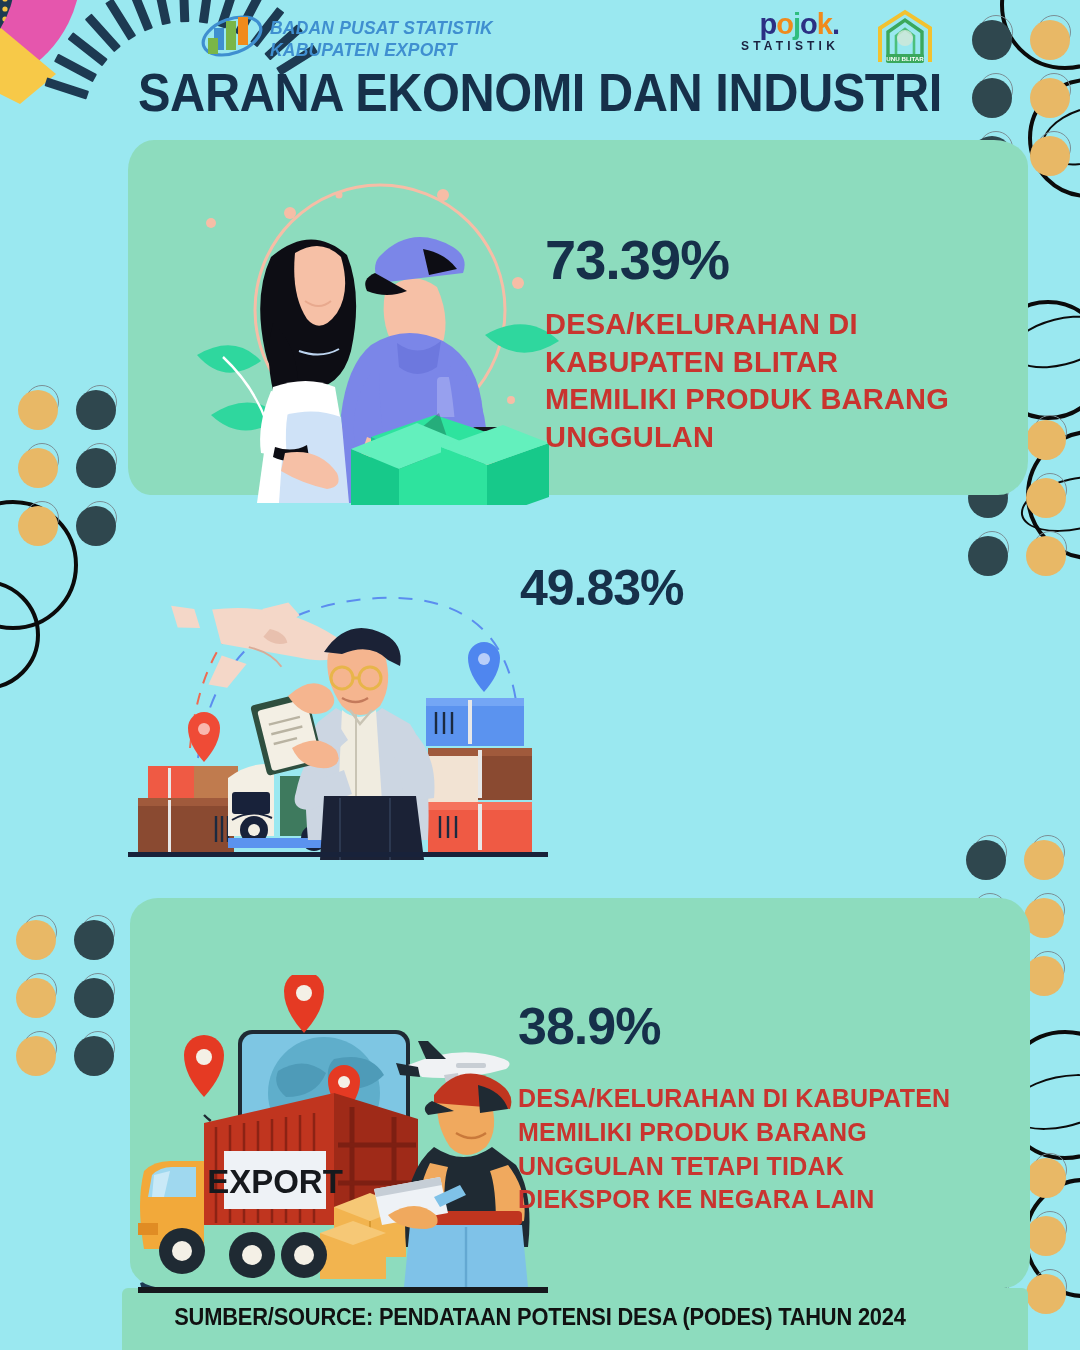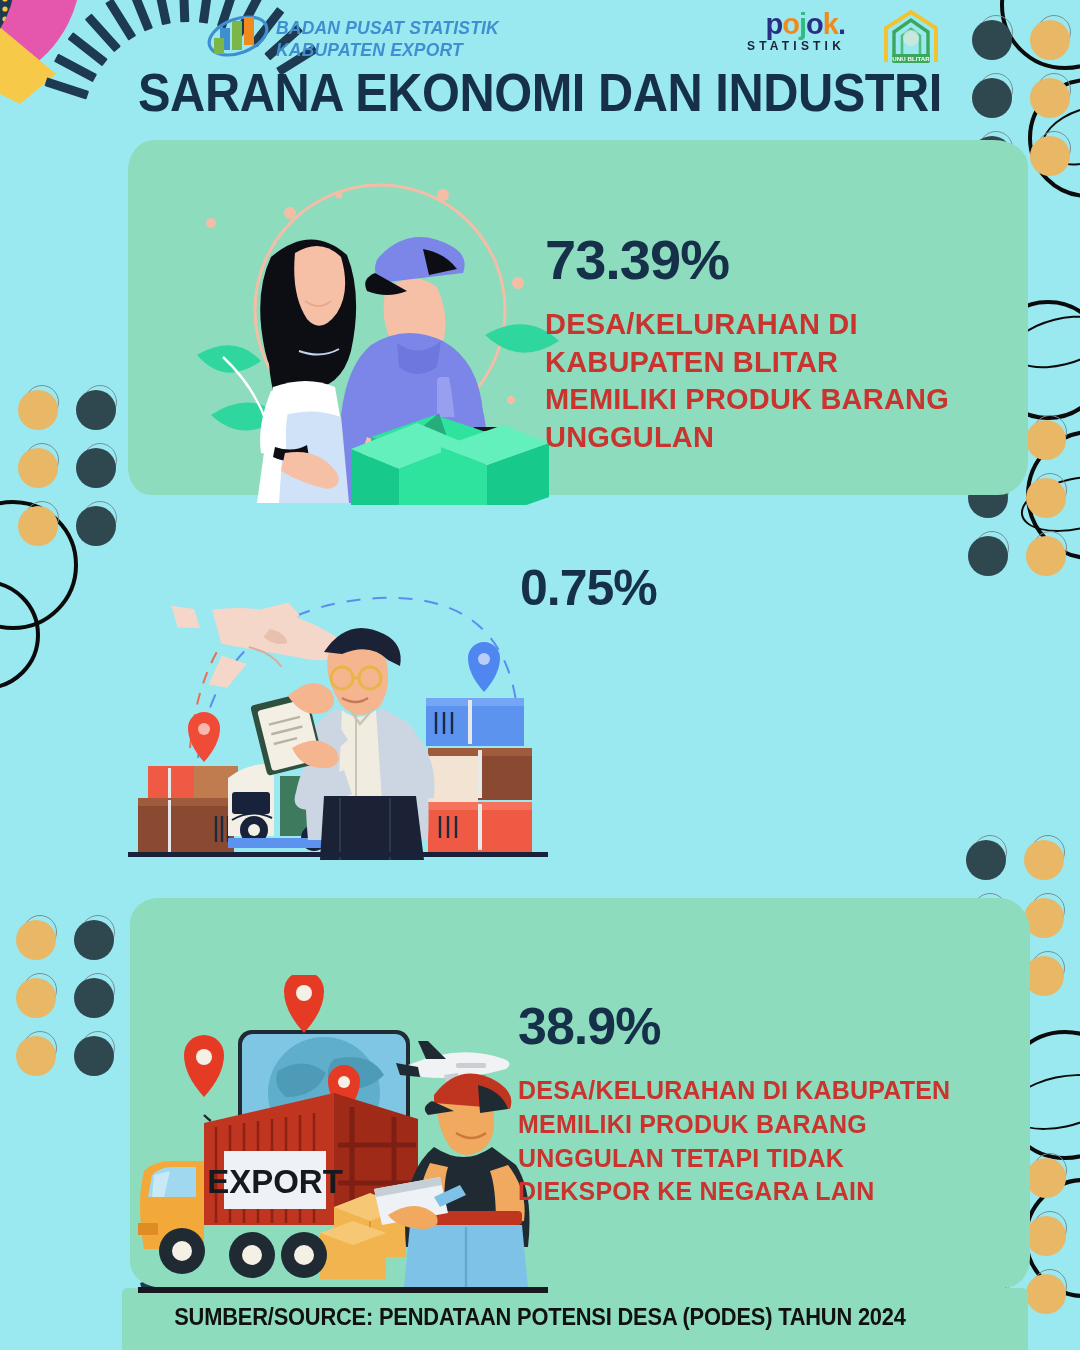--- a/index.html
+++ b/index.html
@@ -26,21 +26,21 @@
 
   .dotgrid { position:absolute; }
   .dotpair { position:absolute; width:42px; height:42px; }
   .dotpair .ring { position:absolute; left:7px; top:-5px; width:34px; height:34px;
                    border:1.6px solid #7a8f96; border-radius:50%; }
   .dotpair .solid { position:absolute; left:0; top:0; width:40px; height:40px; border-radius:50%; }
   .c-dark { background:#2f474e; }
   .c-gold { background:#e8b866; }
 
   
-  .header { position:absolute; top:0; left:10px; width:888px; height:140px; }
+  .header { position:absolute; top:0; left:4px; width:888px; height:140px; }
   .bps-logo { position:absolute; left:196px; top:12px; width:64px; height:48px; }
   .bps-text { position:absolute; left:266px; top:18px; color:#3f8fd0;
               font-size:17.5px; font-weight:bold; font-style:italic;
               line-height:1.25; letter-spacing:.2px; }
   .pojok { position:absolute; left:737px; top:10px; text-align:right; }
   .pojok-word { font-size:29px; font-weight:bold; letter-spacing:-1px; line-height:1; }
   .pojok-word span:nth-child(1){ color:#2b2f83; }
   .pojok-word span:nth-child(2){ color:#f08a1c; }
   .pojok-word span:nth-child(3){ color:#2fbd7e; }
   .pojok-word span:nth-child(4){ color:#2b2f83; }
@@ -71,21 +71,21 @@
   .stat-1 { left:545px; top:232px; width:415px; }
   .stat-1 .stat-num { font-size:56px; letter-spacing:-1px; }
   .stat-1 .stat-desc { font-size:29px; line-height:1.3; margin-top:18px; letter-spacing:.2px; }
 
   .stat-2 { left:520px; top:563px; width:470px; }
   .stat-2 .stat-num { font-size:50px; letter-spacing:-1px; }
   .stat-2 .stat-desc { font-size:23px; line-height:1.38; margin-top:18px; letter-spacing:.2px; }
 
   .stat-3 { left:518px; top:1000px; width:460px; }
   .stat-3 .stat-num { font-size:52px; letter-spacing:-1px; }
-  .stat-3 .stat-desc { font-size:25px; line-height:1.35; margin-top:22px; letter-spacing:.2px; }
+  .stat-3 .stat-desc { font-size:25px; line-height:1.35; margin-top:30px; letter-spacing:.2px; }
 
   .source { position:absolute; left:0; top:1304px; width:1080px; text-align:center;
             font-size:23px; font-weight:bold; color:#111; font-stretch:condensed;
             letter-spacing:-0.2px; transform:scaleX(.95); }
 
   
   .illus { position:absolute; }
   .illus-1 { left:175px; top:165px; width:390px; height:340px; }
   .illus-2 { left:128px; top:548px; width:420px; height:315px; }
   .illus-3 { left:138px; top:975px; width:410px; height:325px; }
@@ -584,21 +584,21 @@
     <path d="M296 222 l26 -12 l6 10 l-26 12Z" fill="#7fc2e8"></path>
     <rect x="0" y="312" width="410" height="6" fill="#16191d"></rect>
   </svg>
 
   <div class="stat stat-1">
     <div class="stat-num">73.39%</div>
     <div class="stat-desc">DESA/KELURAHAN DI KABUPATEN BLITAR MEMILIKI PRODUK BARANG UNGGULAN</div>
   </div>
 
   <div class="stat stat-2">
-    <div class="stat-num">0.75%</div>
+    <div class="stat-num">49.83%</div>
   </div>
 
   <div class="stat stat-3">
     <div class="stat-num">38.9%</div>
     <div class="stat-desc">DESA/KELURAHAN DI KABUPATEN   MEMILIKI PRODUK BARANG  UNGGULAN TETAPI TIDAK DIEKSPOR KE NEGARA LAIN</div>
   </div>
 
   <div class="source">SUMBER/SOURCE: PENDATAAN POTENSI DESA (PODES) TAHUN 2024</div>
 
 </div>

